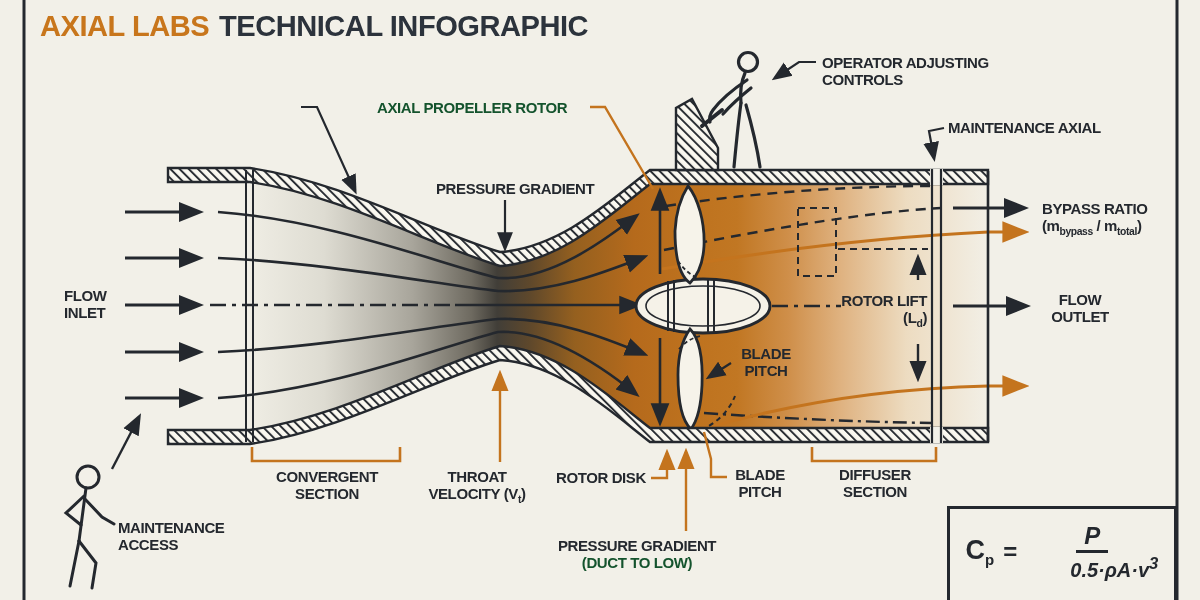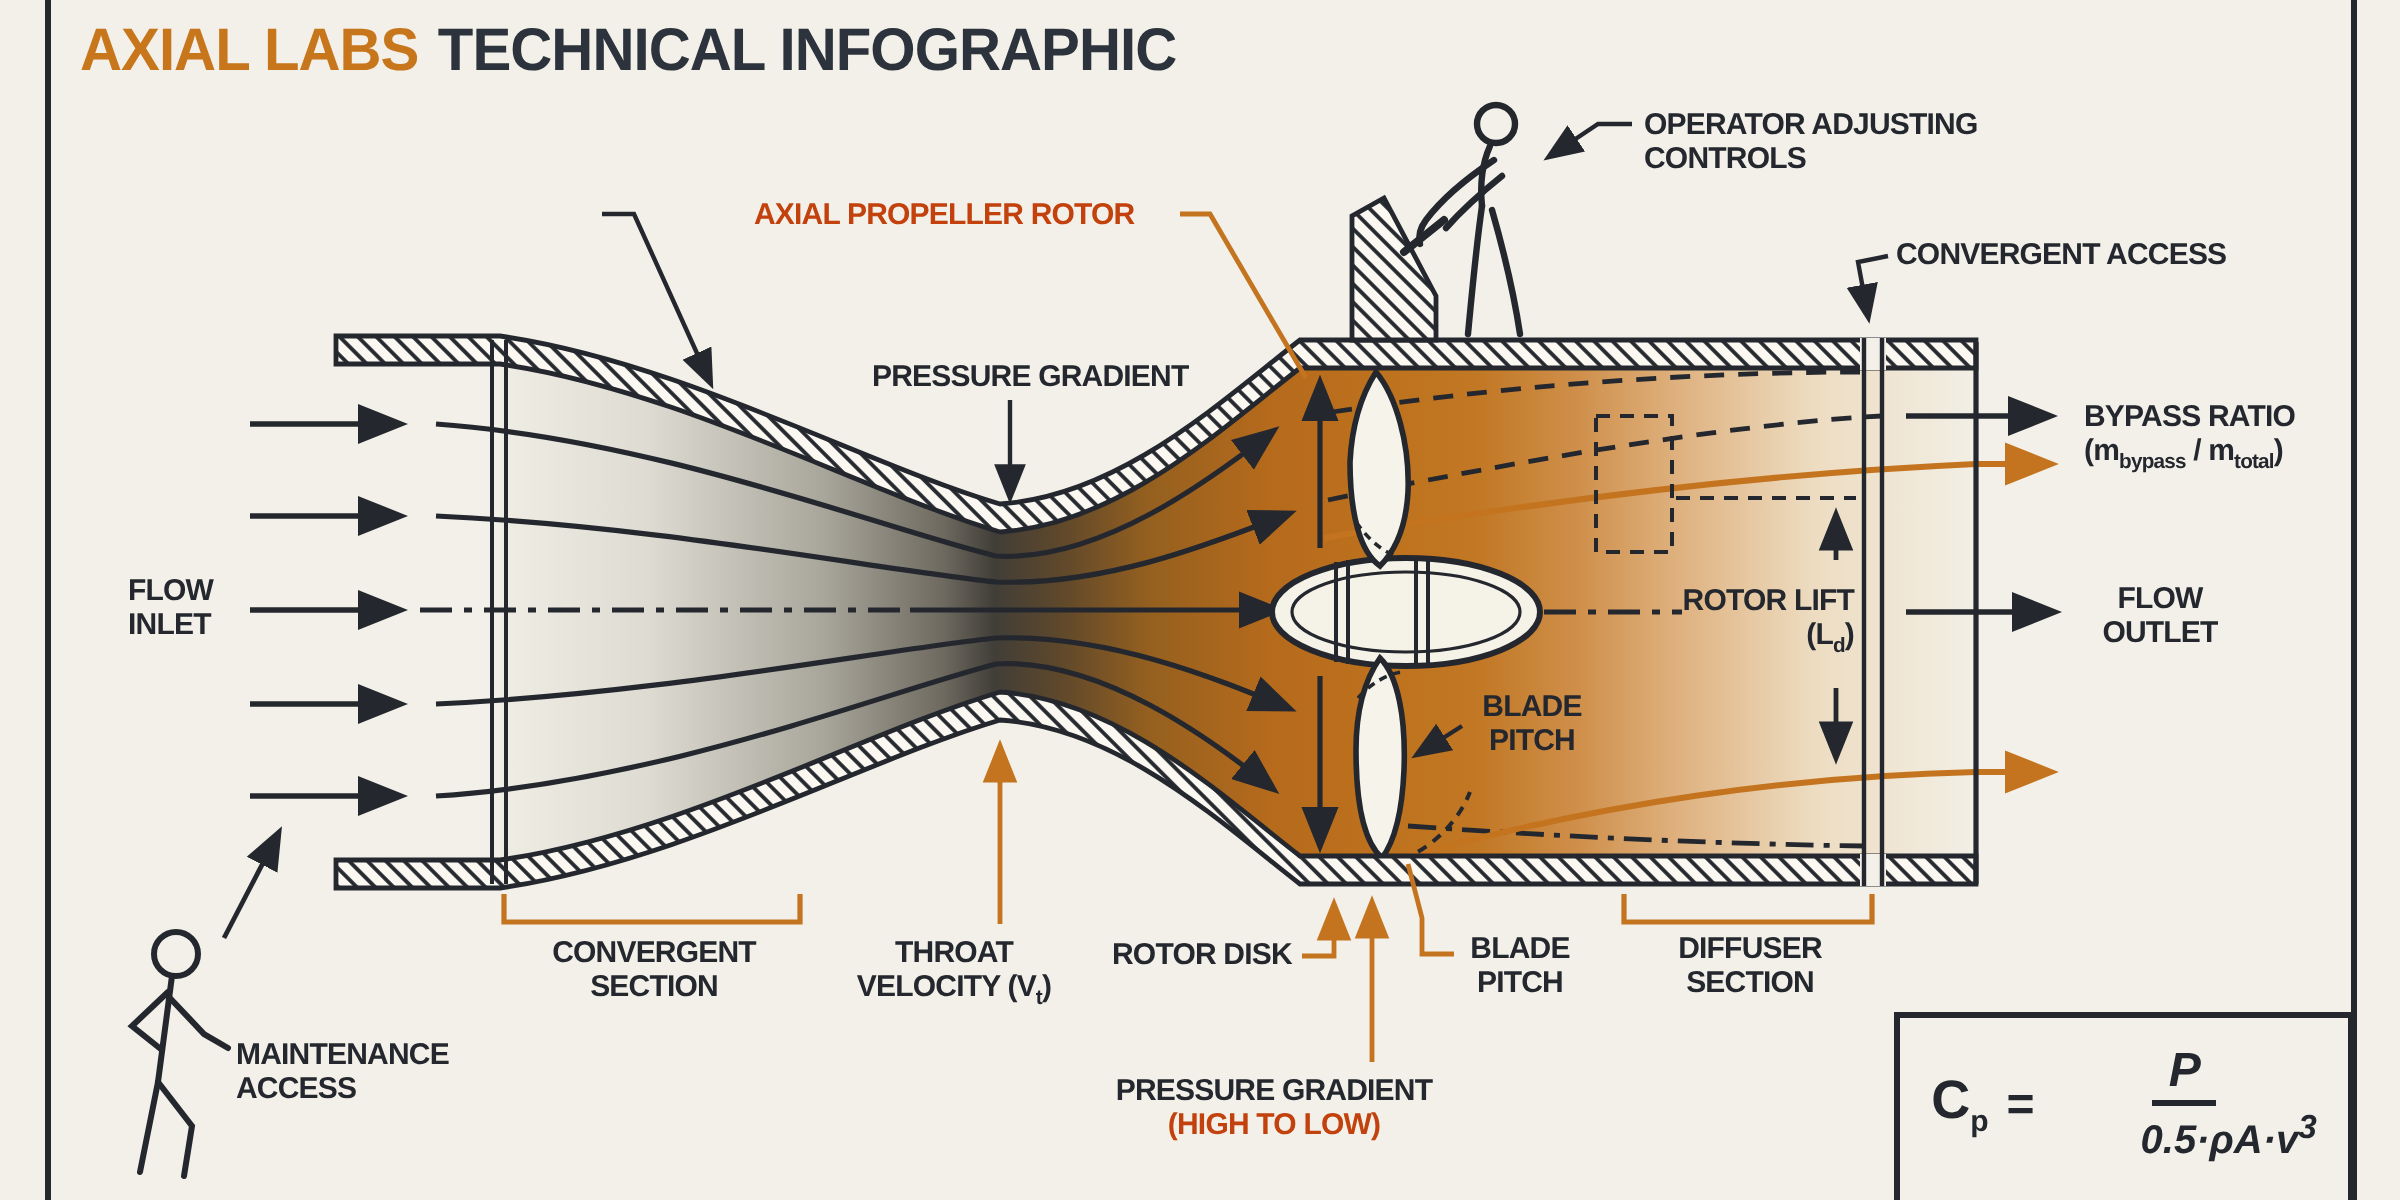--- a/index.html
+++ b/index.html
@@ -3,21 +3,21 @@
 <meta charset="utf-8">
 <style>
   html,body{margin:0;padding:0;background:#D8D6CE;}
   #stage{position:relative;width:1200px;height:600px;background:#F2F0E8;overflow:hidden;
          font-family:"Liberation Sans",sans-serif;}
   svg{position:absolute;left:0;top:0;}
   .lbl{position:absolute;font-weight:700;color:#24282E;font-size:15px;line-height:1.16;
        letter-spacing:-0.4px;white-space:nowrap;}
   .ctr{text-align:center;transform:translateX(-50%);}
   .rgt{text-align:right;}
-  .orange{color:#c2410c;}
+  .orange{color:#14532d;}
   .lbl sub{font-size:69%;font-weight:700;}
   #title{position:absolute;left:40px;top:9px;font-size:30px;font-weight:700;letter-spacing:-0.5px;
          color:#2C333C;white-space:nowrap;transform:scaleX(0.97);transform-origin:left top;}
   #title .brand{color:#C8761C;margin-right:10px;}
   #formula-box{position:absolute;left:947px;top:506px;width:230px;height:110px;border:3px solid #24282E;
         box-sizing:border-box;display:flex;align-items:flex-start;justify-content:center;padding-top:14px;
         color:#24282E;font-weight:700;}
   .f-row{display:flex;align-items:center;gap:9px;}
   .f-lhs{font-size:27px;}
   .f-lhs sub{font-size:15px;}
@@ -188,21 +188,21 @@
 <div id="title">
   <span class="brand">AXIAL LABS</span><span>TECHNICAL INFOGRAPHIC</span>
 </div>
 
 <div class="lbl orange" style="left:377px;top:99px;">AXIAL PROPELLER ROTOR</div>
 <div class="lbl" style="left:436px;top:180px;">PRESSURE GRADIENT</div>
 <div class="lbl" style="left:822px;top:54px;">
   <div>OPERATOR ADJUSTING</div>
   <div>CONTROLS</div>
 </div>
-<div class="lbl" style="left:948px;top:119px;">CONVERGENT ACCESS</div>
+<div class="lbl" style="left:948px;top:119px;">MAINTENANCE AXIAL</div>
 <div class="lbl" style="left:1042px;top:200px;">
   <div>BYPASS RATIO</div>
   <div><span>(m</span><sub>bypass</sub><span> / m</span><sub>total</sub><span>)</span></div>
 </div>
 <div class="lbl" style="left:64px;top:287px;">
   <div>FLOW</div>
   <div>INLET</div>
 </div>
 <div class="lbl ctr" style="left:1080px;top:291px;">
   <div>FLOW</div>
@@ -228,21 +228,21 @@
   <div>THROAT</div>
   <div><span>VELOCITY (V</span><sub>t</sub><span>)</span></div>
 </div>
 <div class="lbl" style="left:556px;top:469px;">ROTOR DISK</div>
 <div class="lbl ctr" style="left:875px;top:466px;">
   <div>DIFFUSER</div>
   <div>SECTION</div>
 </div>
 <div class="lbl ctr" style="left:637px;top:537px;">
   <div>PRESSURE GRADIENT</div>
-  <div class="orange">(HIGH TO LOW)</div>
+  <div class="orange">(DUCT TO LOW)</div>
 </div>
 <div class="lbl" style="left:118px;top:519px;">
   <div>MAINTENANCE</div>
   <div>ACCESS</div>
 </div>
 
 <div id="formula-box">
   <div class="f-row">
     <span class="f-lhs"><span>C</span><sub>p</sub></span>
     <span class="f-eq">=</span>

